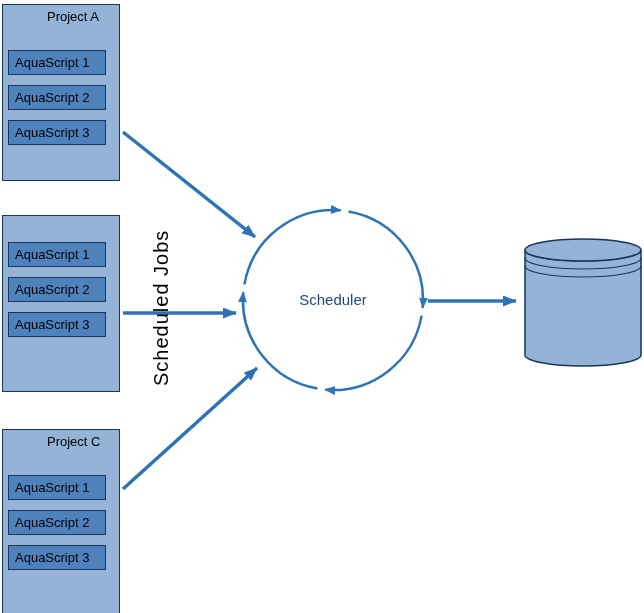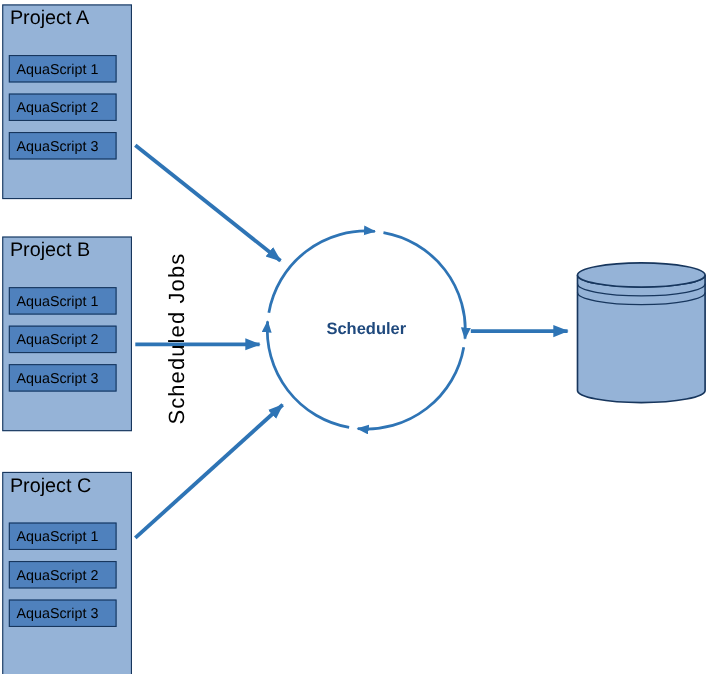--- a/index.html
+++ b/index.html
@@ -12,43 +12,44 @@
 
   
   .project{
     position:absolute;left:2px;width:118px;height:177px;
     background:var(--project-fill,#95B3D7);
     border:1px solid var(--shape-border,#17365D);
     box-sizing:border-box;
   }
   .project.tall{height:228px;}
   .project-title{
-    padding:4px 0 0 6px;font-size:18px;line-height:15px;
+    padding:4px 0 0 6px;font-size:13px;line-height:15px;
     color:var(--text,#000);
+    margin-left:38px;
   }
   .script-item{
     margin:10px 13px 0 5px;height:25px;line-height:23px;padding-left:6px;
     background:var(--item-fill,#4F81BD);
     border:1px solid var(--shape-border,#17365D);
     box-sizing:border-box;font-size:13px;color:var(--text,#000);
   }
   .script-item.first{margin-top:26px;}
 
   
   .scheduled-jobs{
     position:absolute;left:150px;top:210px;width:34px;height:196px;
     writing-mode:vertical-rl;transform:rotate(180deg);
     text-align:center;font-size:20px;letter-spacing:1px;
     color:var(--text,#000);white-space:nowrap;
   }
 
   
   .scheduler-label{
     position:absolute;left:263px;top:291px;width:140px;text-align:center;
-    font-weight:bold;font-size:15px;color:var(--scheduler-text,#1F497D);
+    font-weight:normal;font-size:15px;color:var(--scheduler-text,#1F497D);
   }
 
   
   .logs-label{
     position:absolute;left:533px;top:281px;width:100px;text-align:center;
     font-size:14px;line-height:1.4;color:var(--text,#000);
   }
 
   
   .flow-arrow{stroke:var(--arrow,#2E74B5);stroke-width:3.5;fill:none;}
@@ -93,21 +94,20 @@
   </svg>
 
   <div class="project" style="top:4px">
     <div class="project-title">Project A</div>
     <div class="script-item first">AquaScript 1</div>
     <div class="script-item">AquaScript 2</div>
     <div class="script-item">AquaScript 3</div>
   </div>
 
   <div class="project" style="top:215px">
-    <div class="project-title">Project B</div>
     <div class="script-item first">AquaScript 1</div>
     <div class="script-item">AquaScript 2</div>
     <div class="script-item">AquaScript 3</div>
   </div>
 
   <div class="project tall" style="top:429px">
     <div class="project-title">Project C</div>
     <div class="script-item first">AquaScript 1</div>
     <div class="script-item">AquaScript 2</div>
     <div class="script-item">AquaScript 3</div>

